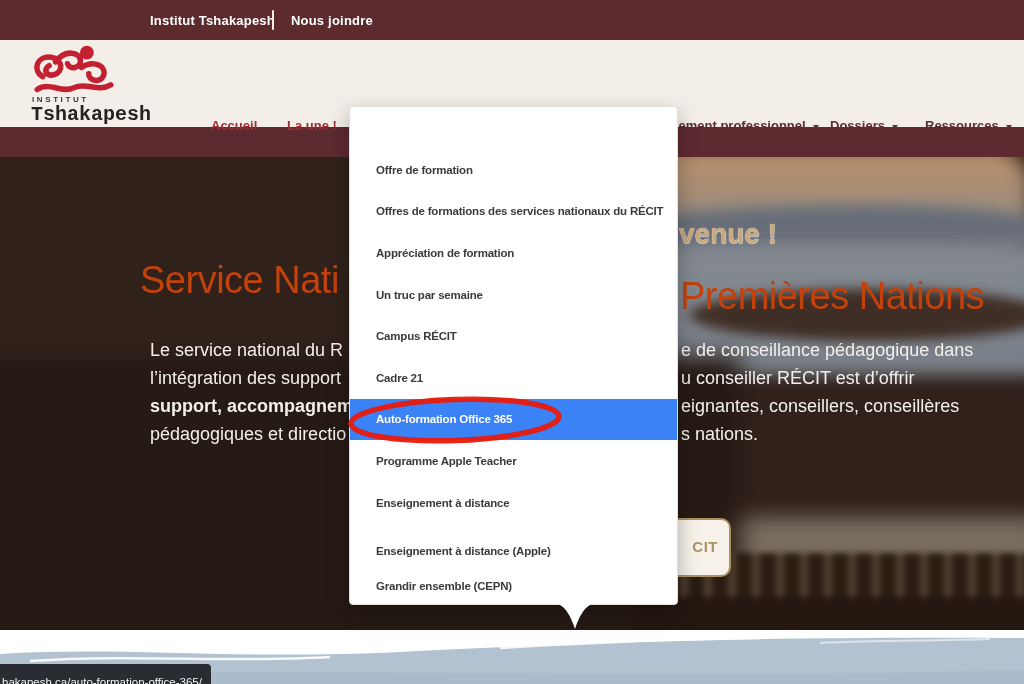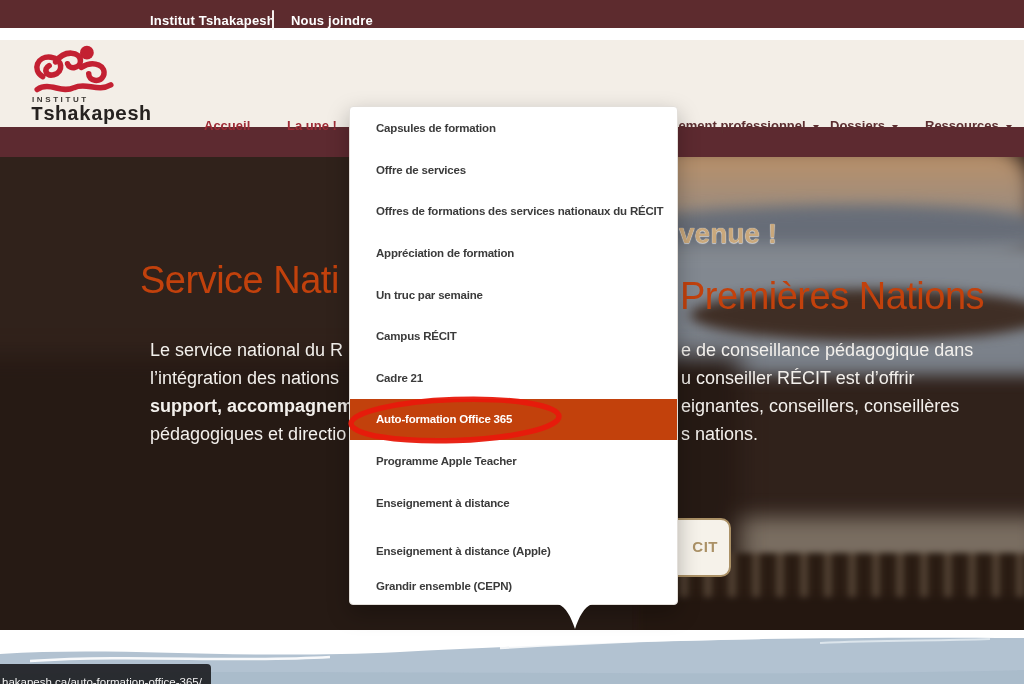--- a/index.html
+++ b/index.html
@@ -1,21 +1,21 @@
 <!DOCTYPE html>
 <html><head>
 <meta charset="utf-8">
 <style>
   html,body{margin:0;padding:0;}
   body{
     width:1024px;height:684px;position:relative;overflow:hidden;
     font-family:"Liberation Sans",sans-serif;background:#fff;
   }
   
-  .topbar{position:absolute;left:0;top:0;width:1024px;height:28px;background:#5d2b2e;z-index:5;}
+  .topbar{position:absolute;left:0;top:0;width:1024px;height:40px;background:#5d2b2e;z-index:5;}
   .topbar-link{position:absolute;top:13px;color:#fff;font-size:13px;font-weight:700;letter-spacing:.2px;cursor:pointer;}
   .topbar-sep{position:absolute;left:272px;top:10px;width:2px;height:20px;background:#f5efec;border-radius:1px;}
   
   .navbar{position:absolute;left:0;top:40px;width:1024px;height:87px;background:#f3eee7;z-index:5;}
   .logo{position:absolute;left:10px;top:3px;width:130px;height:82px;cursor:pointer;text-align:center;}
   .logo-swirl{position:absolute;left:18px;top:2px;}
   .logo-line1{position:absolute;left:22px;top:52px;font-size:8px;font-weight:700;letter-spacing:2.6px;color:#3d3935;}
   .logo-line2{position:absolute;left:21px;top:60px;font-family:Liberation Mono, monospace;font-size:20px;font-weight:700;color:#262220;}
   .nav-item{position:absolute;top:78px;font-size:13px;font-weight:700;white-space:nowrap;cursor:pointer;}
   .nav-red{color:#9e2b36;}
@@ -48,21 +48,21 @@
   .hl-right{left:681px;}
   .hl-bold{font-weight:700;}
   
   .cta{position:absolute;left:618px;top:518px;width:109px;height:55px;background:#f6f2ea;border:2px solid #ab9166;border-radius:10px;z-index:4;cursor:pointer;}
   .cta span{position:absolute;right:11px;top:18px;font-size:15px;font-weight:700;color:#ab9166;letter-spacing:.5px;}
   
   .dropdown{position:absolute;left:349px;top:106px;width:329px;height:499px;background:#fff;z-index:10;
             border:1px solid #e3dfda;border-radius:4px;box-shadow:0 8px 22px rgba(0,0,0,.28);box-sizing:border-box;}
   .dd-item{position:absolute;left:0;width:327px;height:41px;line-height:41px;padding-left:26px;box-sizing:border-box;
            font-size:11.5px;font-weight:700;letter-spacing:-.2px;color:#3b3b3b;white-space:nowrap;overflow:hidden;cursor:pointer;}
-  .dd-hl{background:#c2410c;color:#fff;}
+  .dd-hl{background:#3b82f6;color:#fff;}
   .dd-tail{position:absolute;left:558px;top:604px;z-index:10;}
   .annot{position:absolute;left:340px;top:390px;z-index:12;pointer-events:none;}
   
   .footer{position:absolute;left:0;top:630px;width:1024px;height:54px;background:#fff;z-index:2;}
   
   .statusbar{position:absolute;left:0;top:664px;height:20px;line-height:20px;background:rgba(30,31,35,.92);
              color:#f4f4f4;font-size:11.5px;padding:8px 9px 0 2px;border-radius:0 4px 4px 0;z-index:20;white-space:nowrap;}
 </style>
 </head>
 <body>
@@ -81,21 +81,21 @@
         <path d="M16 34 C4 27 10 11 25 13 C38 15 39 29 28 32 C20 34 16 26 23 22"></path>
         <path d="M30 18 C40 4 57 7 57 17 C57 25 45 27 43 20"></path>
         <path d="M58 24 C72 15 86 23 82 33 C78 41 66 39 66 31"></path>
         <path d="M10 48 C24 39 36 53 50 46 C63 40 76 51 90 43"></path>
       </g>
     </svg>
     <span class="logo-line1">INSTITUT</span>
     <span class="logo-line2">Tshakapesh</span>
   </div>
 
-  <span class="nav-item nav-red" style="left:204px"><span>Accueil</span></span>
+  <span class="nav-item nav-red" style="left:211px"><span>Accueil</span></span>
   <span class="nav-item nav-red" style="left:287px"><span>La une !</span></span>
   <span class="nav-item nav-red" style="left:367px"><span>Formation</span><span class="caret"></span></span>
   <span class="nav-item nav-dark" style="left:473px"><span>Accompagnement</span><span class="caret"></span></span>
   <span class="nav-item nav-dark" style="left:620px"><span>Développement professionnel</span><span class="caret"></span></span>
   <span class="nav-item nav-dark" style="left:830px"><span>Dossiers</span><span class="caret"></span></span>
   <span class="nav-item nav-dark" style="left:925px"><span>Ressources</span><span class="caret"></span></span>
 </div>
 
 <div class="band"></div>
 
@@ -112,21 +112,21 @@
   <div class="h-trees2"></div>
   <div class="h-tint"></div>
 </div>
 
 <span class="welcome">venue !</span>
 <span class="hero-title ht-left">Service Nati</span>
 <span class="hero-title ht-right">Premières Nations</span>
 
 <span class="hero-line hl-left" style="top:340px">Le service national du R</span>
 <span class="hero-line hl-right" style="top:340px">e de conseillance pédagogique dans</span>
-<span class="hero-line hl-left" style="top:368px">l’intégration des nations</span>
+<span class="hero-line hl-left" style="top:368px">l’intégration des support</span>
 <span class="hero-line hl-right" style="top:368px">u conseiller RÉCIT est d’offrir</span>
 <span class="hero-line hl-left hl-bold" style="top:396px">support, accompagneme</span>
 <span class="hero-line hl-right" style="top:396px">eignantes, conseillers, conseillères</span>
 <span class="hero-line hl-left" style="top:424px">pédagogiques et directio</span>
 <span class="hero-line hl-right" style="top:424px">s nations.</span>
 
 <div class="cta">
   <span>CIT</span>
 </div>
 
@@ -134,22 +134,21 @@
   <svg width="1024" height="54" viewBox="0 0 1024 54">
     <path d="M0 24 C120 16 230 30 400 22 C580 13 760 6 1024 8 L1024 54 L0 54 Z" fill="#b2c2d1"></path>
     <path d="M30 31 C140 24 230 33 330 27" stroke="#ffffff" stroke-width="2.5" fill="none" opacity="0.9"></path>
     <path d="M500 18 C600 12 680 9 760 8" stroke="#ffffff" stroke-width="2.5" fill="none" opacity="0.85"></path>
     <path d="M820 13 C880 10 930 11 990 9" stroke="#eef4f8" stroke-width="2" fill="none" opacity="0.7"></path>
     <path d="M0 44 C300 38 700 48 1024 40 L1024 54 L0 54 Z" fill="#a7b9c9" opacity="0.7"></path>
   </svg>
 </div>
 
 <div class="dropdown">
-  <div class="dd-item" style="top:1px">Capsules de formation</div>
-  <div class="dd-item" style="top:43px">Offre de services</div>
+  <div class="dd-item" style="top:43px">Offre de formation</div>
   <div class="dd-item" style="top:84px">Offres de formations des services nationaux du RÉCIT</div>
   <div class="dd-item" style="top:126px">Appréciation de formation</div>
   <div class="dd-item" style="top:168px">Un truc par semaine</div>
   <div class="dd-item" style="top:209px">Campus RÉCIT</div>
   <div class="dd-item" style="top:251px">Cadre 21</div>
   <div class="dd-item dd-hl" style="top:292px">Auto-formation Office 365</div>
   <div class="dd-item" style="top:334px">Programme Apple Teacher</div>
   <div class="dd-item" style="top:376px">Enseignement à distance</div>
   <div class="dd-item" style="top:424px">Enseignement à distance (Apple)</div>
   <div class="dd-item" style="top:459px">Grandir ensemble (CEPN)</div>

